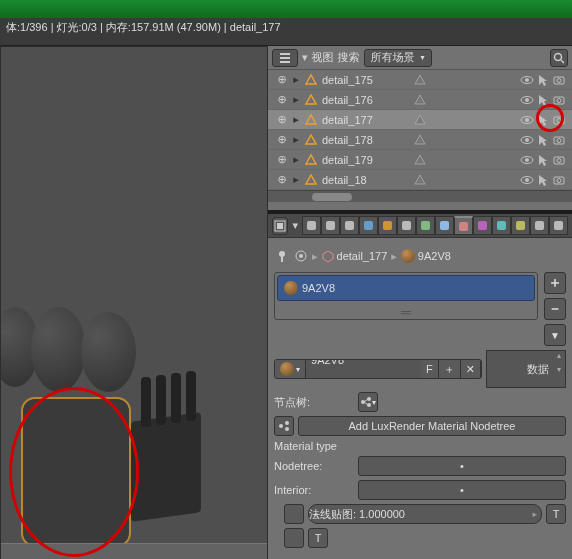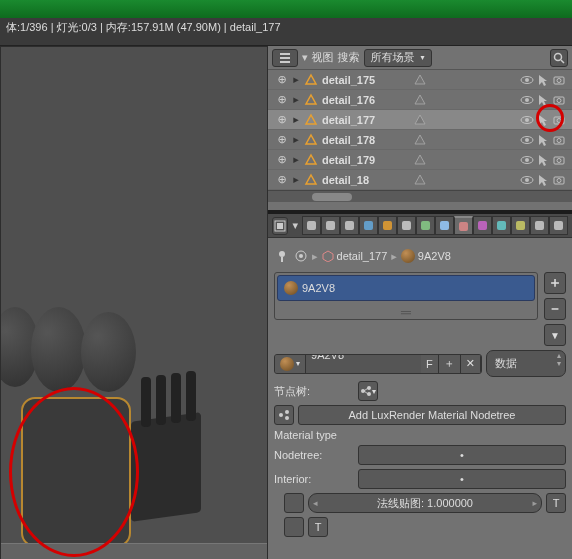--- a/index.html
+++ b/index.html
@@ -17,21 +17,21 @@
   .outliner-header { height: 24px; background: #727272; border-bottom: 1px solid #555; display: flex; align-items: center; padding: 2px 4px; gap: 4px; }
   .drop-btn { background: #555; border: 1px solid #333; border-radius: 3px; height: 18px; width: 26px; display: flex; align-items: center; justify-content: center; }
   .drop-sel { background: #555; border: 1px solid #333; border-radius: 3px; height: 18px; padding: 0 6px; display: flex; align-items: center; }
   .search-icon { width: 18px; height: 18px; background: #555; border: 1px solid #333; border-radius: 3px; display: flex; align-items: center; justify-content: center; }
   
   .outliner { height: 140px; background: #727272; overflow-y: auto; position: relative; }
   .ol-row { height: 20px; display: flex; align-items: center; padding-left: 8px; gap: 2px; background: #707070; border-bottom: 1px solid #686868; }
   .ol-row.active { background: #888888; }
   .expander { width: 12px; height: 12px; display: flex; align-items: center; justify-content: center; color: #ccc; }
   .tri-icon { width: 14px; height: 14px; }
-  .ol-name { flex: 1; padding-left: 2px; font-weight: bold; }
+  .ol-name { flex: 1; padding-left: 2px; }
   .ol-icons { display: flex; gap: 2px; align-items: center; padding-right: 6px; }
   .mini-ico { width: 14px; height: 14px; opacity: 0.85; }
   .ol-scrollbar { height: 12px; background: #5a5a5a; border-top: 1px solid #444; display: flex; align-items: center; padding: 0 14px; }
   .ol-scrollbar .thumb { height: 8px; width: 40px; background: #888; border-radius: 4px; margin-left: 30px; }
   
   .header-divider { height: 4px; background: #1c1c1c; }
   
   .prop-header { height: 24px; background: #4a4a4a; display: flex; align-items: center; gap: 0; padding: 2px 4px; border-bottom: 1px solid #333; overflow: hidden; }
   .prop-tab { width: 19px; height: 19px; background: #555; border: 1px solid #333; display: flex; align-items: center; justify-content: center; flex-shrink: 0; }
   .prop-tab.active { background: #6a6a6a; border-top: 2px solid #888; }
@@ -49,26 +49,26 @@
   .matlist-box { flex:1; background:#727272; border:1px solid #444; border-radius:3px; padding:2px; }
   .matlist-sep { height: 10px; display:flex; justify-content:center; align-items:center; color:#555; font-size:14px; }
   
   .field-row { display: flex; align-items: center; gap: 4px; margin: 4px 0; }
   .id-block { display:flex; background:#555; border:1px solid #333; border-radius:3px; height:20px; flex:1; overflow:hidden; }
   .id-block .seg { padding:0 5px; display:flex; align-items:center; border-right:1px solid #333; background:#5a5a5a; }
   .id-block .seg.main { flex:1; background:#444; }
   .big-btn { flex:1; height: 20px; background: #5a5a5a; border: 1px solid #333; border-radius: 3px; display:flex; align-items:center; justify-content:center; }
   .label { min-width: 80px; }
   .small-ico-btn { width: 20px; height: 20px; background:#5a5a5a; border:1px solid #333; border-radius:3px; display:flex; align-items:center; justify-content:center; }
-  .num-field { flex:1; height:20px; background:#595959; border:1px solid #333; border-radius:9px; display:flex; align-items:center; justify-content:center; position:relative; }
+  .num-field { flex:1; height:20px; background:#595959; border:1px solid #333; border-radius:9px; display:flex; align-items:center; justify-content:flex-start; position:relative; }
   .num-field::before, .num-field::after { content:"◂"; position:absolute; font-size:9px; opacity:.5; }
   .num-field::before { left:4px; }
   .num-field::after { right:4px; content:"▸"; }
   .dot-btn { flex:1; height:20px; background:#595959; border:1px solid #333; border-radius:3px; display:flex; align-items:center; justify-content:center; }
-  .drop-field { height:27px; background:#565656; border:1px solid #333; border-radius:7px; padding:0 16px 0 8px; display:flex; align-items:center; position:relative; min-width:80px; }
+  .drop-field { height:38px; background:#565656; border:1px solid #333; border-radius:0; padding:0 16px 0 8px; display:flex; align-items:center; position:relative; min-width:80px;justify-content:flex-end; }
   .drop-field::after { content:"▾"; position:absolute; right:4px; font-size:8px; opacity:.6; }
   .drop-field::before { content:"▴"; position:absolute; right:4px; top:0; font-size:8px; opacity:.6; }
   .section-indent { padding-left: 10px; }
 
   
   .mesh-blob { position:absolute; background: radial-gradient(circle at 30% 30%, #555, #2f2f2f); border-radius: 50%; }
   .cutboard { position:absolute; left:20px; top:350px; width:110px; height:150px; background:#3a3a3a; border-radius:14px; border:2px solid #b88830; }
   .knifeblock { position:absolute; left:130px; top:370px; width:70px; height:100px; background:#2c2c2c; transform:skewY(-8deg); border-radius:4px; }
   .knife { position:absolute; width:10px; height:50px; background:#222; border-radius:4px; }
   .counter-edge { position:absolute; left:0; top:496px; width:100%; height:30px; background:#636363; border-top:1px solid #777; }

